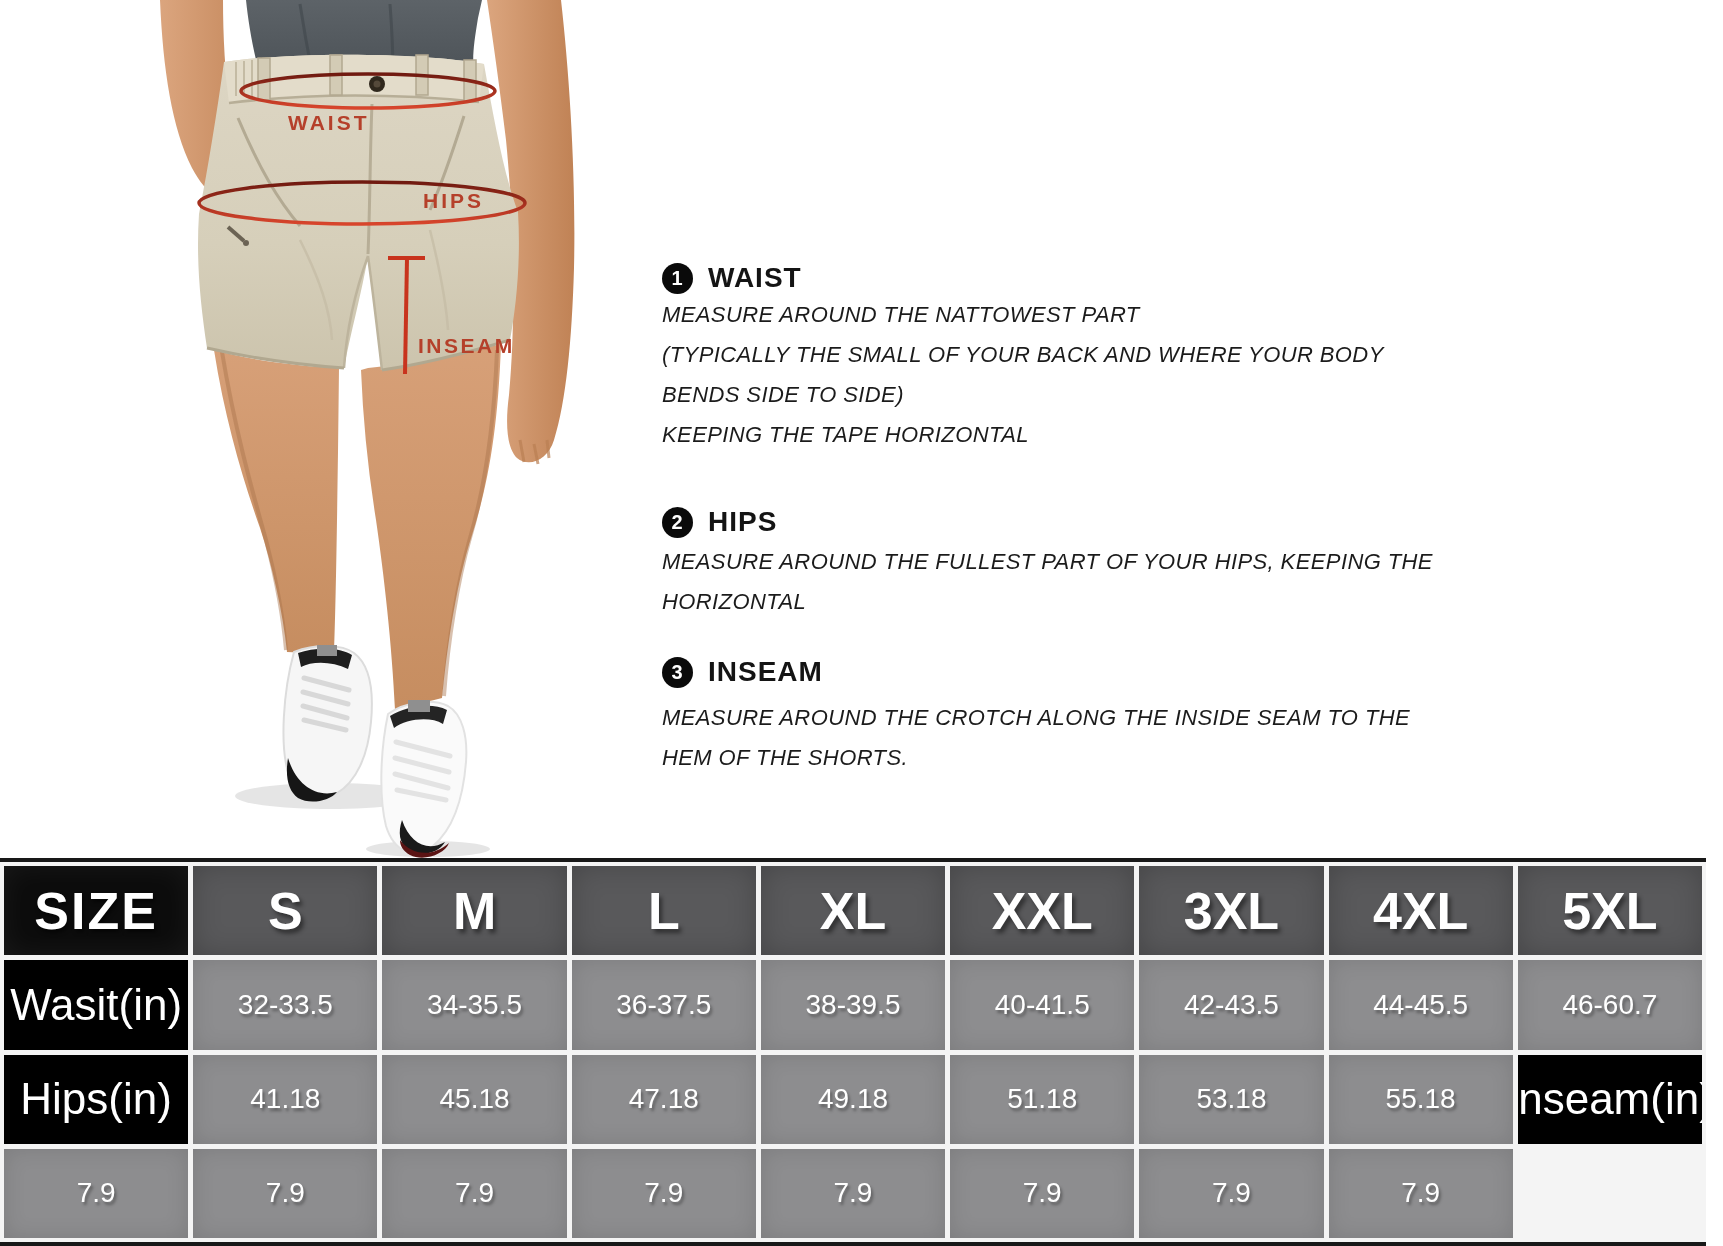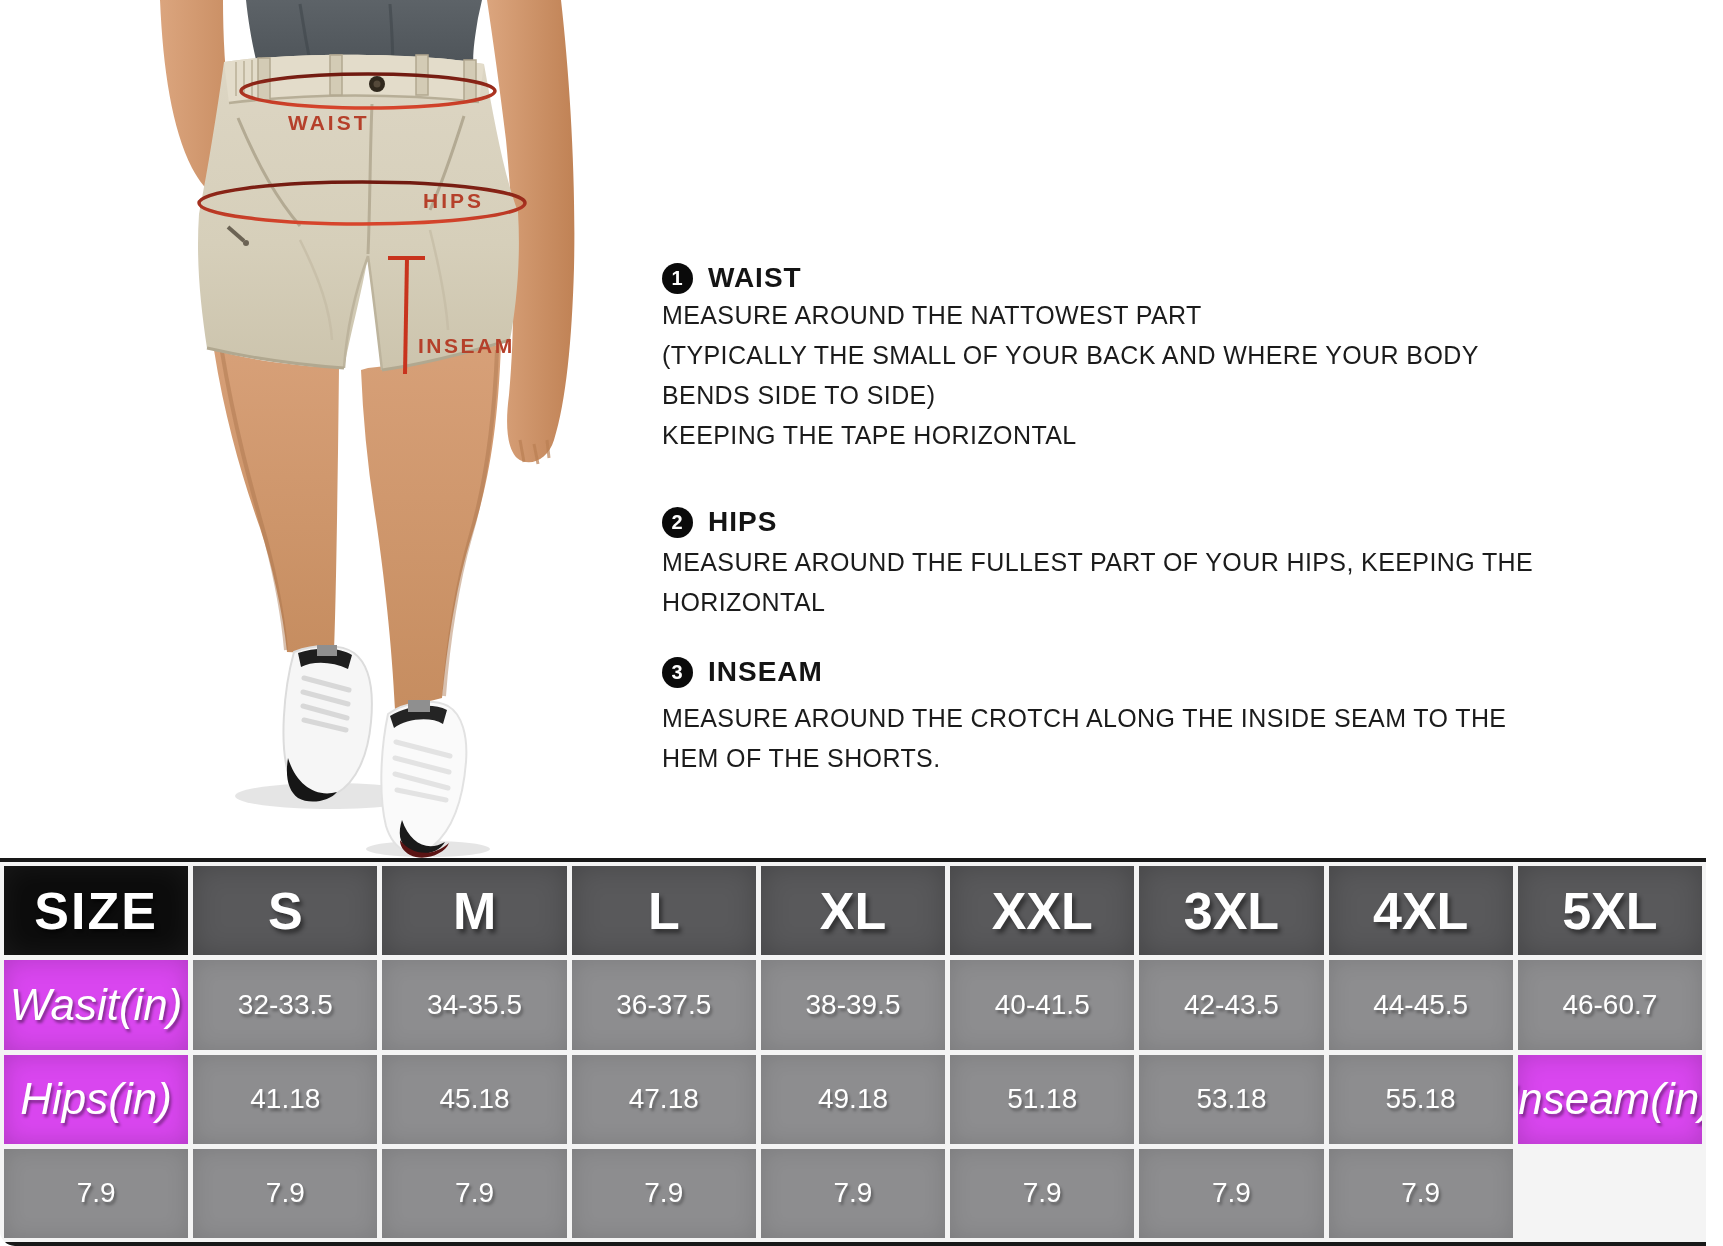--- a/index.html
+++ b/index.html
@@ -1,37 +1,38 @@
 <!DOCTYPE html>
 <html><head>
 <meta charset="utf-8">
 <style>
   html,body { margin:0; padding:0; background:#ffffff; }
   .canvas {
     position:relative; width:1723px; height:1246px; background:#ffffff;
-    font-family:"Liberation Sans", sans-serif; overflow:hidden;border-radius:15px;
+    font-family:"Liberation Sans", sans-serif; overflow:hidden;
   }
 
   
   .figure-svg { position:absolute; left:0; top:0; }
 
   
   .instr-title {
     position:absolute; left:662px; display:flex; align-items:center; gap:15px;
     color:#141414; font-size:28px; font-weight:bold; letter-spacing:1px;
   }
   .bullet {
     width:31px; height:31px; border-radius:50%; background:#0a0a0a; color:#ffffff;
     display:flex; align-items:center; justify-content:center;
     font-size:20px; font-weight:bold; flex:0 0 31px;
   }
   .instr-para {
     position:absolute; left:662px; width:790px;
-    color:#1b1b1b; font-size:25px; line-height:40px; letter-spacing:0.4px;
+    color:#1b1b1b; font-size:22px; line-height:40px; letter-spacing:0.4px;
     white-space:nowrap;
+    font-style:italic;
   }
   #t1 { top:262px; } #p1 { top:295px; }
   #t2 { top:506px; } #p2 { top:542px; }
   #t3 { top:656px; } #p3 { top:698px; }
 
   
   .size-table {
     position:absolute; left:0; top:858px; width:1706px; height:388px;
     box-sizing:border-box;
     border-top:4px solid #181818; border-bottom:4px solid #181818;
@@ -47,24 +48,23 @@
     background:#0c0c0c; font-size:52px; font-weight:bold; letter-spacing:2px;
     text-shadow:2px 3px 4px rgba(0,0,0,0.6);
     box-shadow:inset 0 0 30px rgba(255,255,255,0.06);
   }
   .cell.th {
     background:#59595b; font-size:52px; font-weight:bold;
     text-shadow:3px 4px 4px rgba(0,0,0,0.45);
     box-shadow:inset 0 0 28px rgba(0,0,0,0.22);
   }
   .cell.rlabel {
-    background:#d946ef; font-size:44px;
+    background:#000000; font-size:44px;
     text-shadow:2px 3px 3px rgba(0,0,0,0.4);
     box-shadow:inset 0 0 24px rgba(0,0,0,0.18);
-    font-style:italic;
   }
   .cell.val {
     background:#8d8d8f; font-size:28px;
     text-shadow:2px 3px 3px rgba(0,0,0,0.35);
     box-shadow:inset 0 0 22px rgba(0,0,0,0.12);
   }
 </style>
 </head>
 <body>
 

